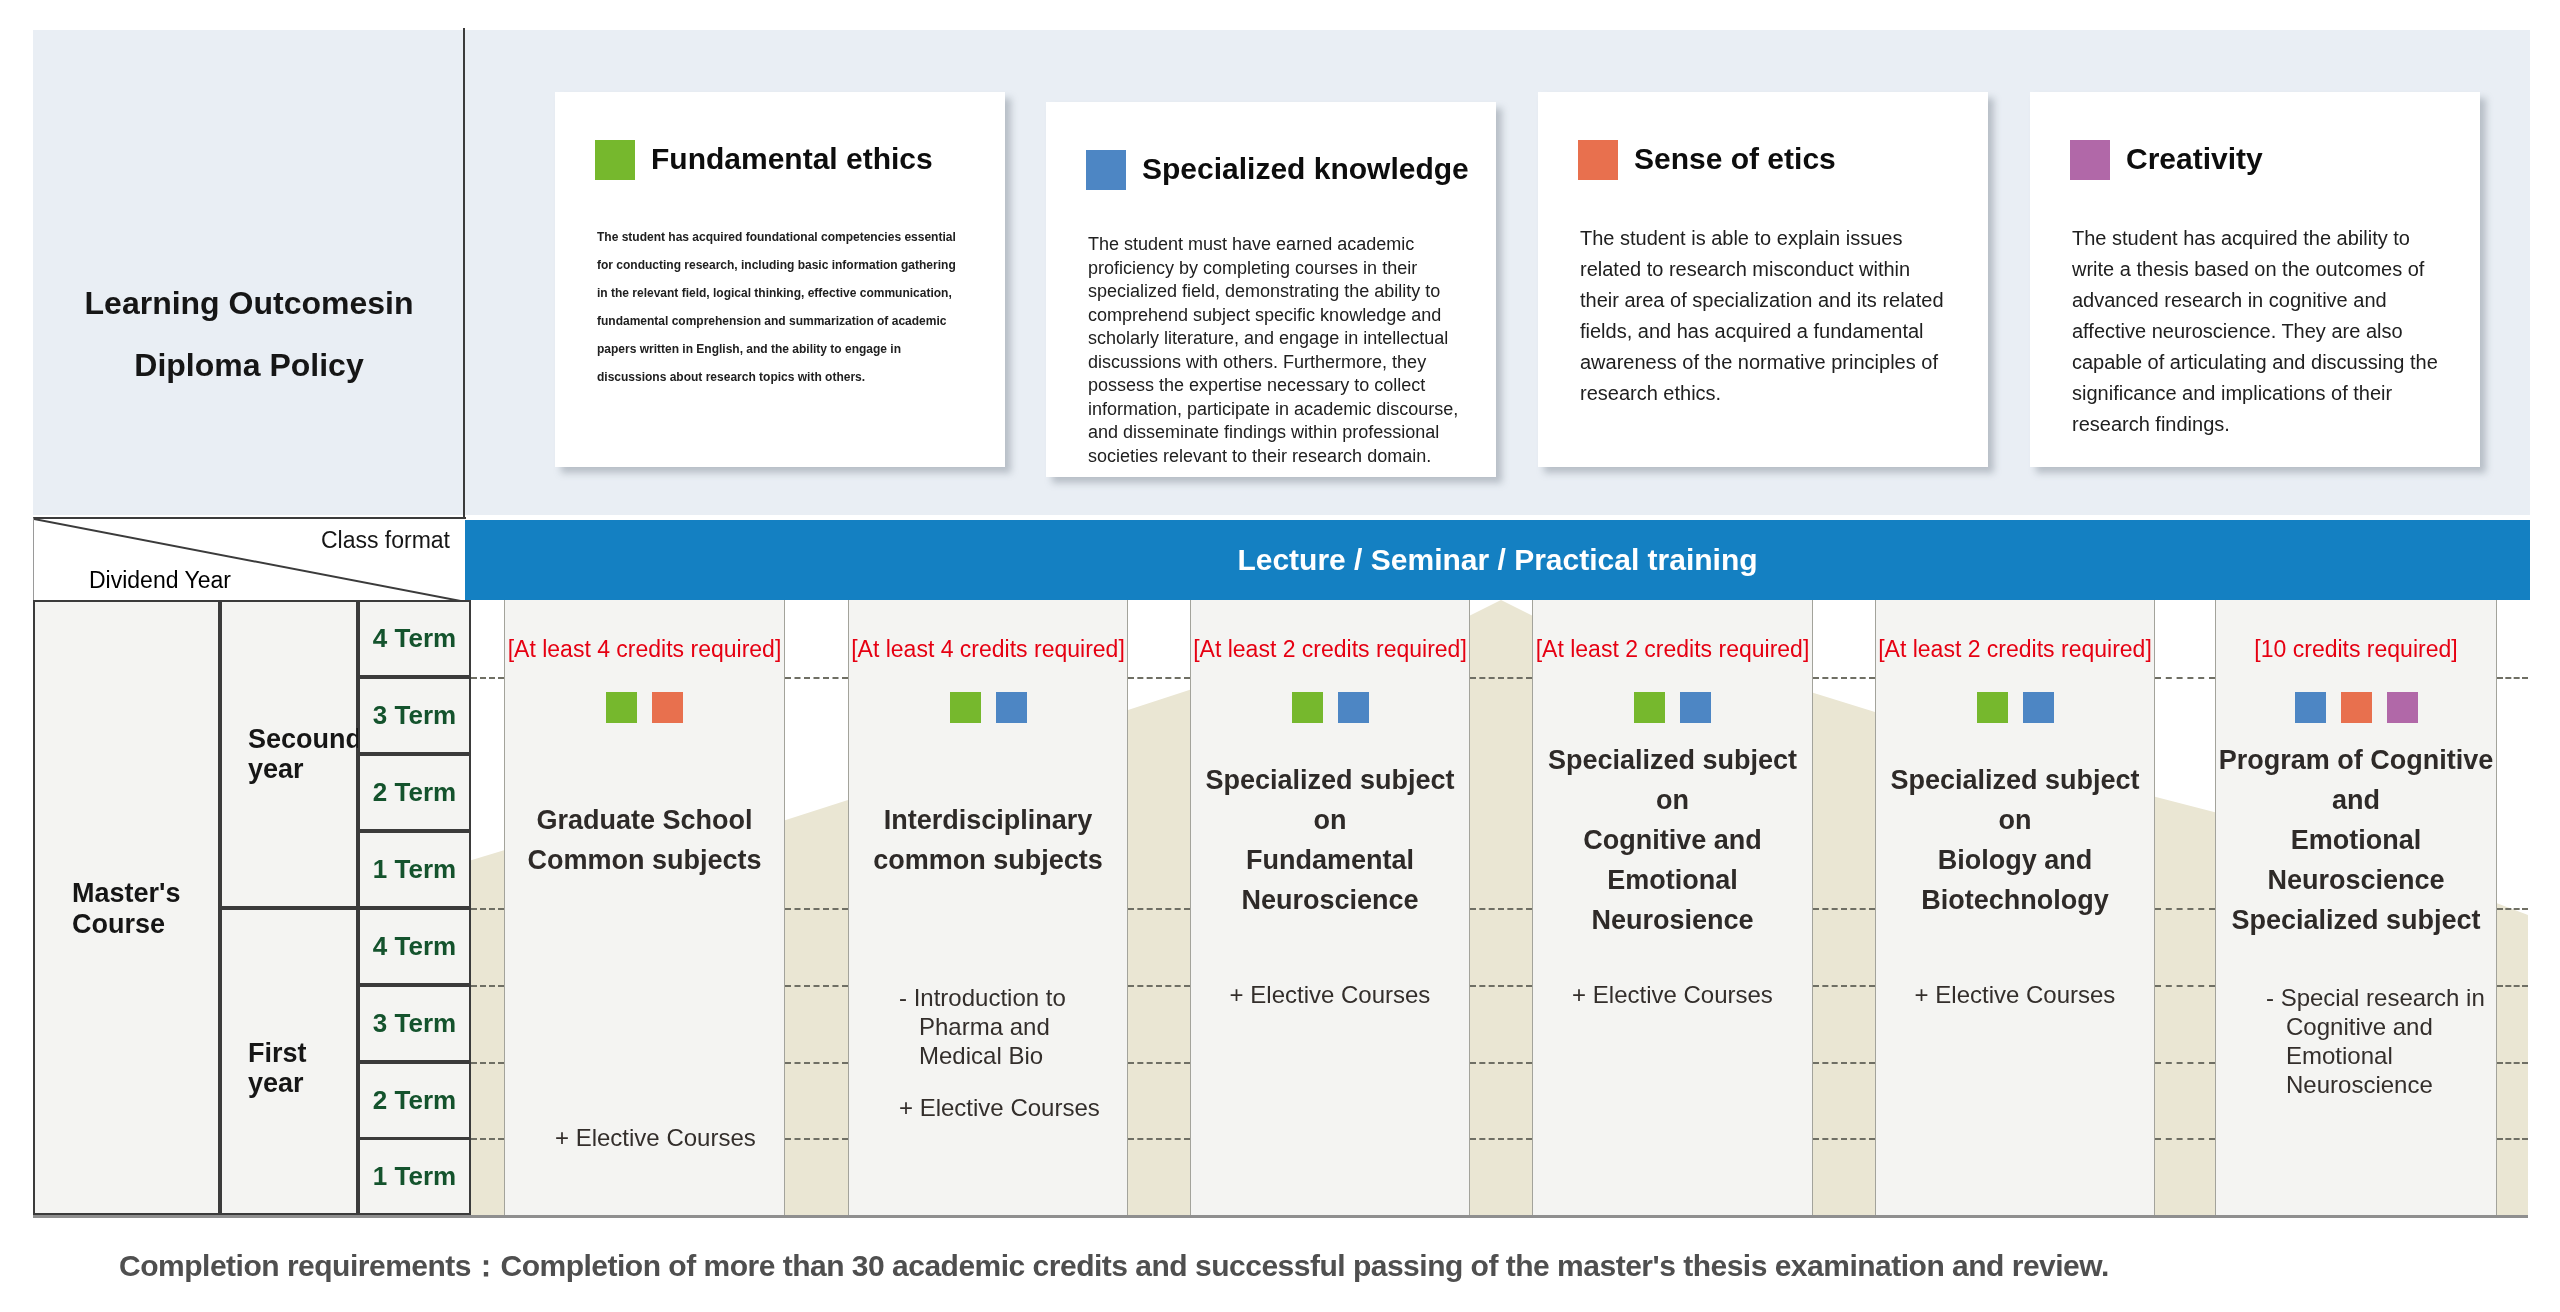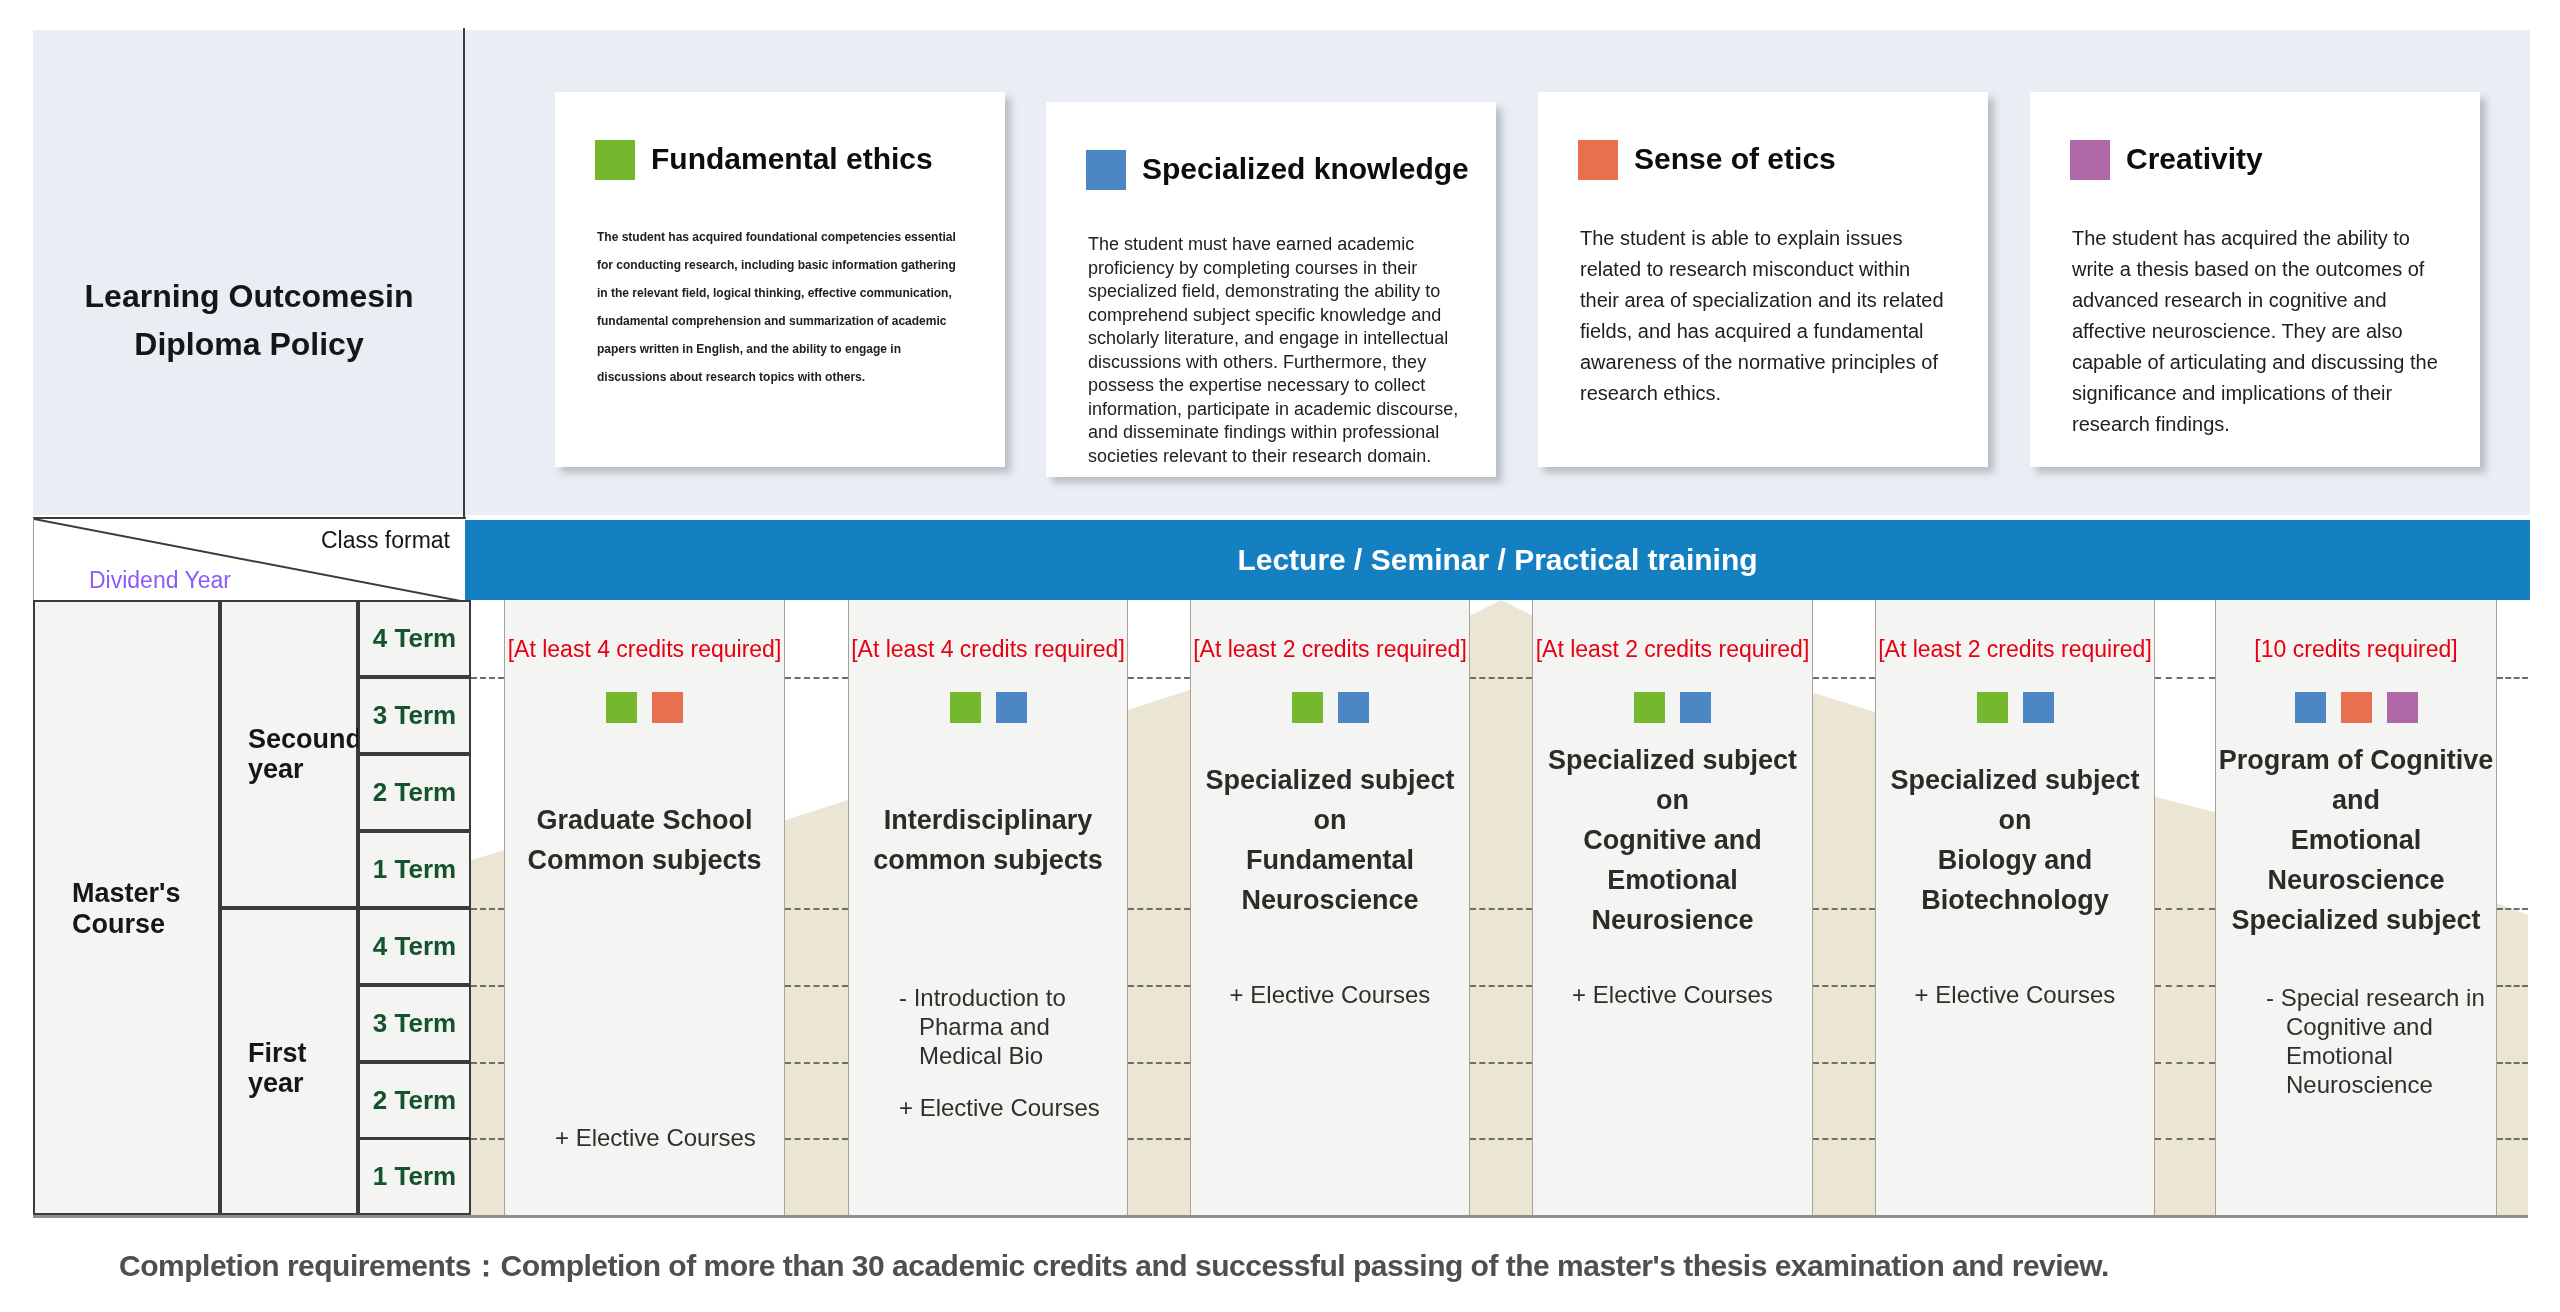--- a/index.html
+++ b/index.html
@@ -4,39 +4,39 @@
 <style>
   html,body{margin:0;padding:0;background:#ffffff;}
   #page{position:relative;width:2560px;height:1312px;background:#ffffff;overflow:hidden;
         font-family:"Liberation Sans", sans-serif;color:#1f1f1f;}
   .abs{position:absolute;}
 
   
   .header-bg{left:33px;top:30px;width:2497px;height:485px;background:#e9eef4;}
   .vline{left:463px;top:28px;width:2px;height:572px;background:#3b3b3b;}
   .header-title{left:33px;top:272px;width:432px;text-align:center;font-size:32px;font-weight:bold;
-                line-height:48px;color:#161616;white-space:pre-line;}
+                line-height:62px;color:#161616;white-space:pre-line;}
 
   .card{width:450px;height:375px;background:#ffffff;box-shadow:6px 6px 7px rgba(110,120,132,.4);overflow:hidden;}
   .card1{left:555px;top:92px;} .card2{left:1046px;top:92px;margin-top:10px;}
   .card3{left:1538px;top:92px;} .card4{left:2030px;top:92px;}
   .card-square{position:absolute;left:40px;top:48px;width:40px;height:40px;}
   .card-title{position:absolute;left:96px;top:50px;font-size:30px;font-weight:bold;color:#0d0d0d;white-space:nowrap;}
   .card-body{position:absolute;left:42px;top:131px;width:372px;color:#202020;}
   .card1 .card-body{font-size:12px;line-height:28px;font-weight:bold;}
   .card2 .card-body{font-size:18px;line-height:23.5px;}
   .card3 .card-body{font-size:20px;line-height:31px;}
   .card4 .card-body{font-size:20px;line-height:31px;}
 
   
   .cf-cell{left:33px;top:517px;width:432px;height:83px;background:#ffffff;
            border-top:2px solid #3b3b3b;border-bottom:2px solid #3b3b3b;border-left:1px solid #9a9a9a;}
   .cf-cell svg{position:absolute;left:0;top:0;}
   .cf-classformat{position:absolute;right:16px;top:8px;font-size:23px;color:#161616;}
-  .cf-dividend{position:absolute;left:55px;bottom:8px;font-size:23px;color:#8b5cf6;}
+  .cf-dividend{position:absolute;left:55px;bottom:8px;font-size:23px;color:#000000;}
   .band{left:465px;top:520px;width:2065px;height:80px;background:#1480c2;display:flex;
         align-items:center;justify-content:center;font-size:30px;font-weight:bold;color:#ffffff;}
 
   
   .cellA{left:33px;top:600px;width:187px;height:615px;background:#f4f4f2;border:2px solid #3b3b3b;box-sizing:border-box;}
   .courseLabel{left:72px;top:878px;font-size:27px;font-weight:bold;line-height:31px;color:#161616;white-space:pre-line;}
   .cellYear{left:220px;width:138px;background:#f4f4f2;border:2px solid #3b3b3b;box-sizing:border-box;}
   .year1{top:600px;height:308px;} .year2{top:908px;height:307px;}
   .yearLabel{position:absolute;left:26px;font-size:27px;font-weight:bold;line-height:30px;color:#161616;white-space:pre-line;}
   .year1 .yearLabel{top:122px;} .year2 .yearLabel{top:128px;}

